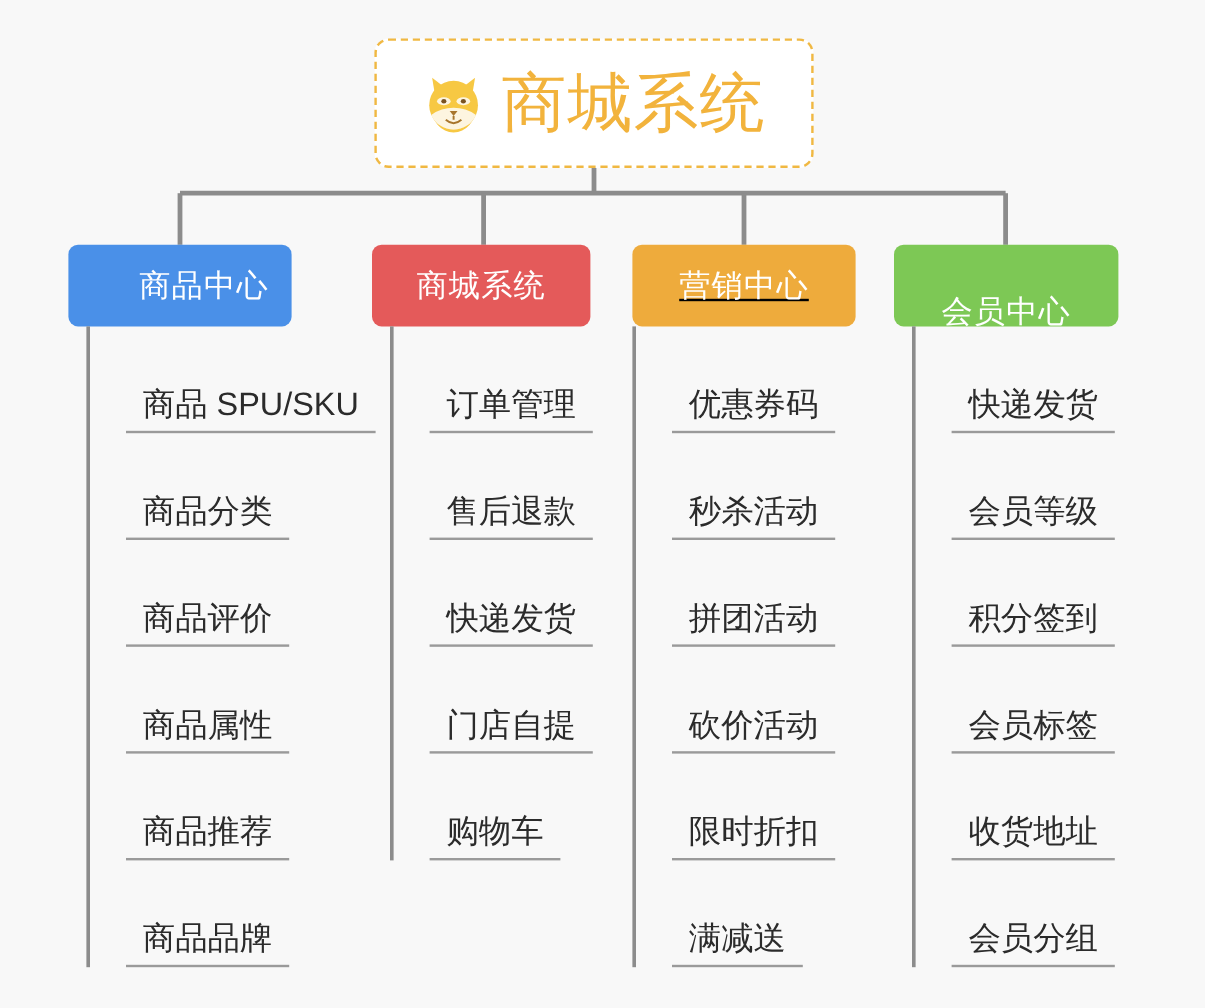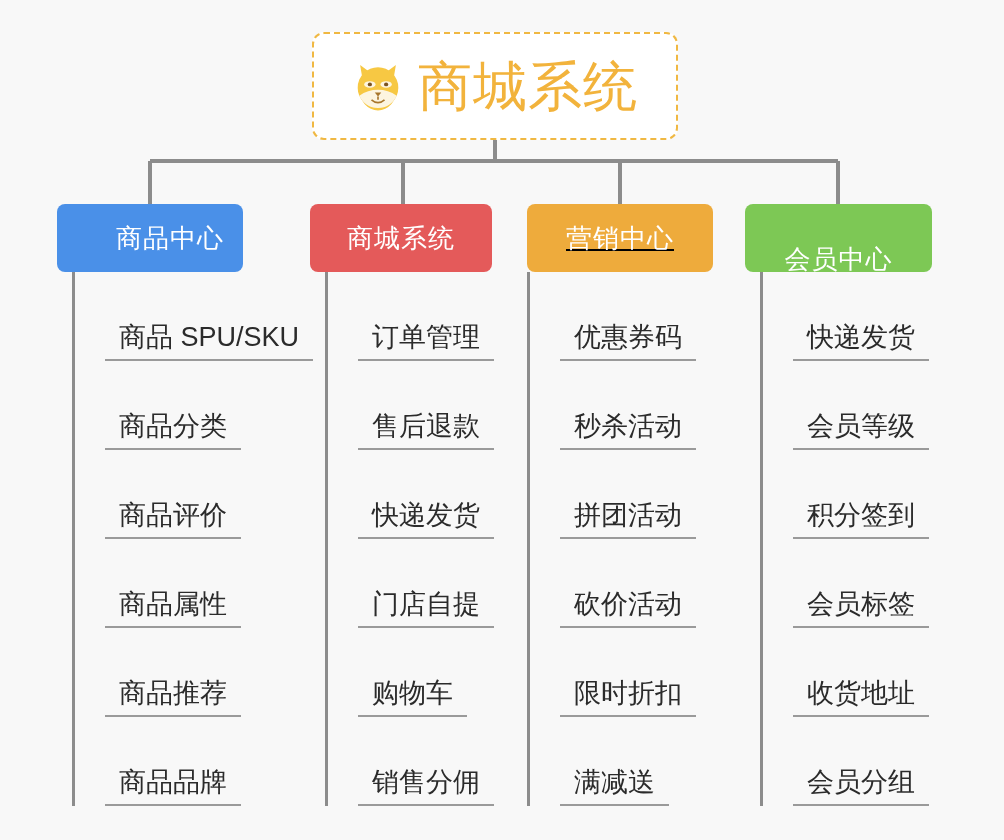--- a/index.html
+++ b/index.html
@@ -182,25 +182,20 @@
         </span>
       </div>
       <div class="leaf">
         <span class="leaf-inner">
           <span class="leaf-label">门店自提</span>
         </span>
       </div>
       <div class="leaf">
         <span class="leaf-inner">
           <span class="leaf-label">购物车</span>
-        </span>
-      </div>
-      <div class="leaf">
-        <span class="leaf-inner">
-          <span class="leaf-label">销售分佣</span>
         </span>
       </div>
     </div>
   </div>
 
   <div class="column" style="left:527px;width:250px;">
     <div class="cat-box" style="width:186px;background:#eeab3c;text-decoration:underline;">
       <span class="cat-label">营销中心</span>
     </div>
     <div class="leaf-list" style="border-left:3px solid #8c8c8c;margin-left:0;">

